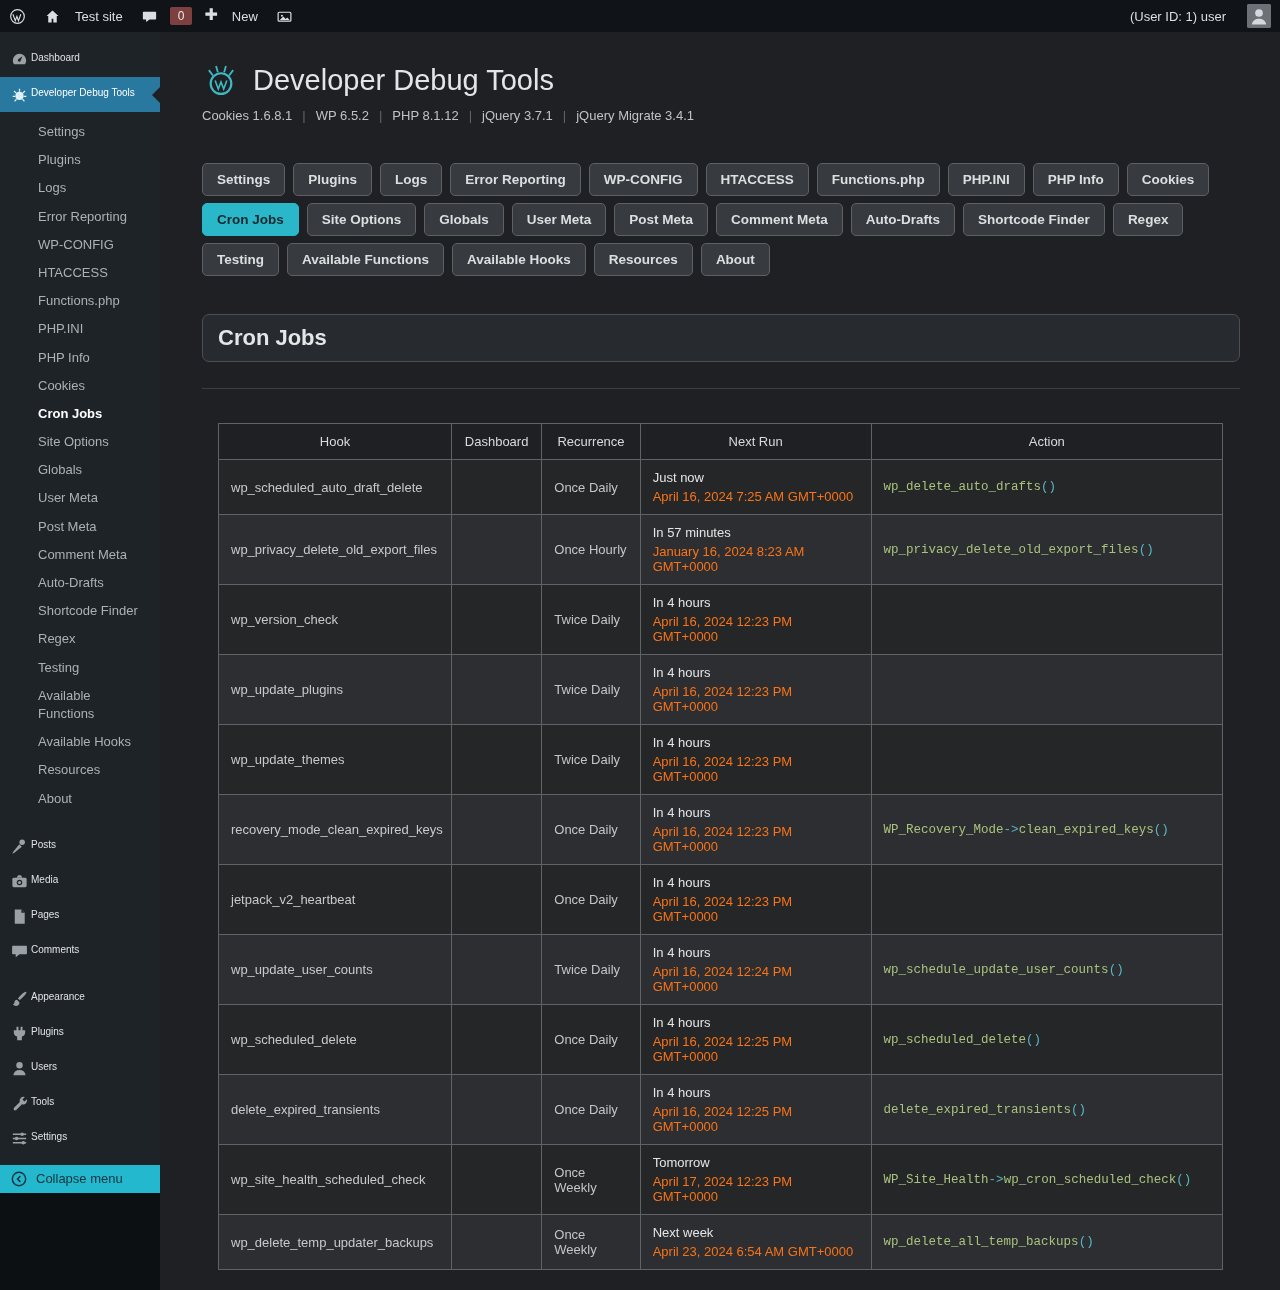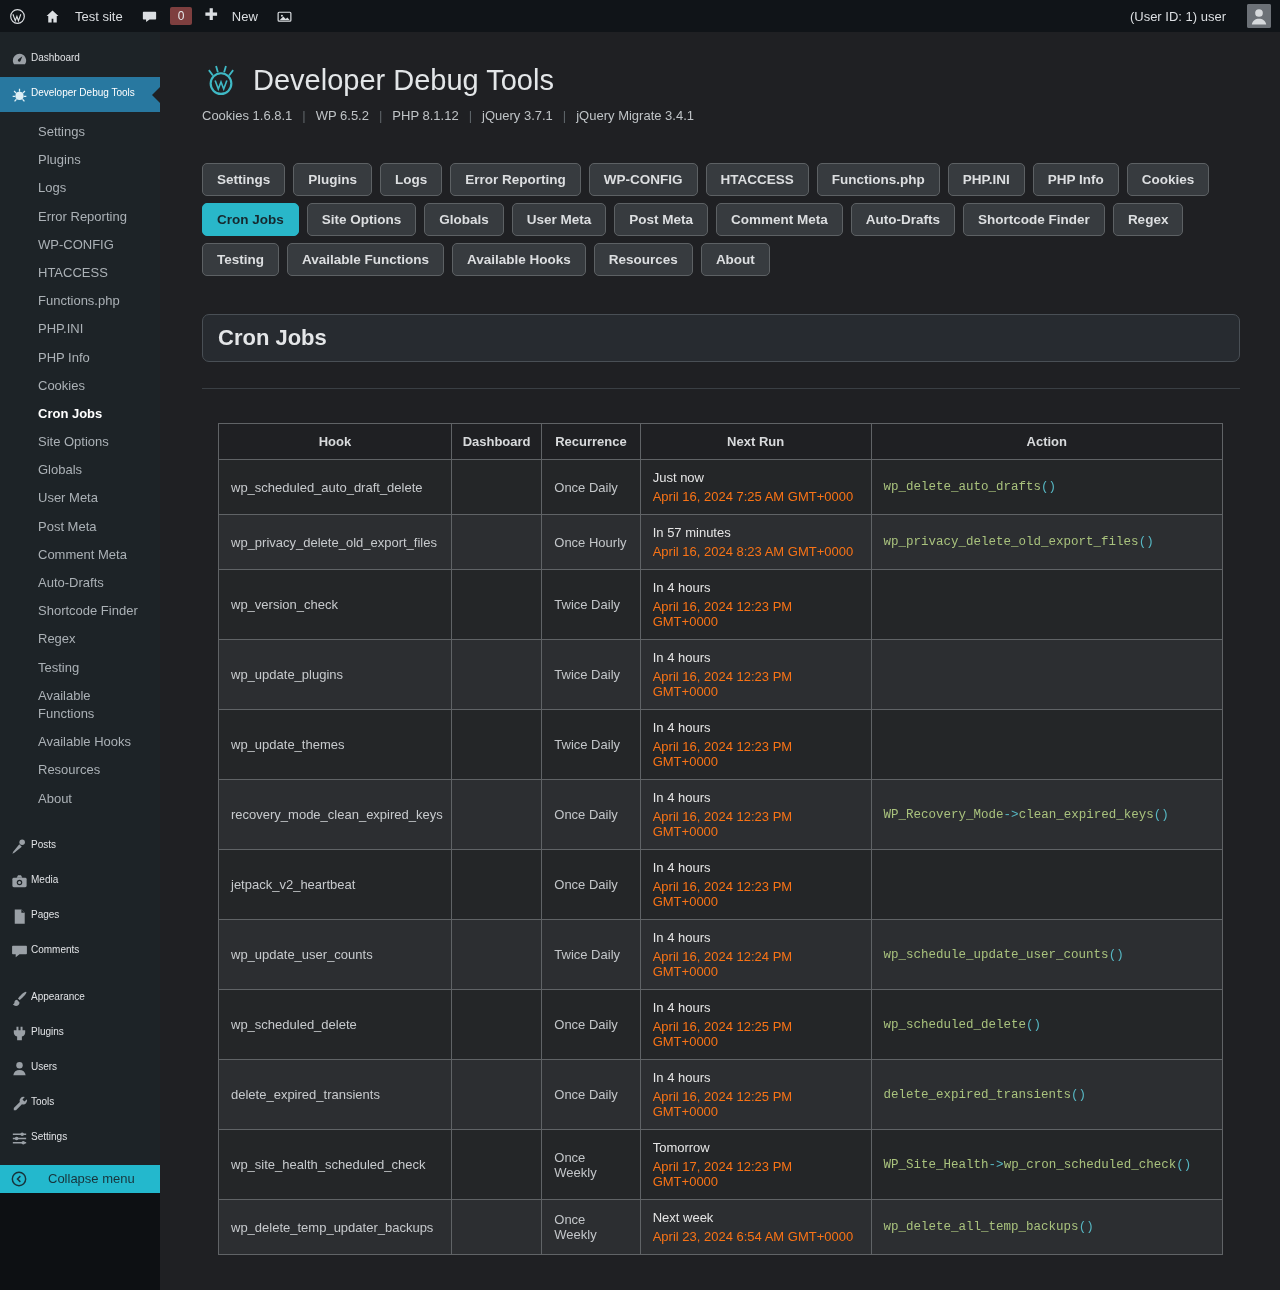--- a/index.html
+++ b/index.html
@@ -25,21 +25,21 @@
   .mi-icon{width:19px;height:19px;flex:none;color:#9aa0a6}
   .mi-icon svg{width:19px;height:19px}
   .menu-label{padding-top:1px;line-height:1.35}
   .menu-item.current{background:#2878a0;color:#fff}
   .menu-item.current .mi-icon{color:#dff0f6}
   .menu-item.current::after{content:"";position:absolute;right:0;top:50%;transform:translateY(-50%);border:8px solid transparent;border-right-color:#1f2023}
   .submenu{list-style:none;padding:6px 0 16px 0}
   .submenu li{padding:5px 10px 5px 38px;color:#abb1b6;cursor:pointer;line-height:1.4}
   .submenu li.current{color:#fff;font-weight:bold}
   .group-gap{margin-top:12px}
-  .collapse-btn{margin-top:9px;display:flex;gap:20px;align-items:center;padding:5px 10px;background:#23b8cd;color:#17333b;cursor:pointer}
+  .collapse-btn{margin-top:9px;display:flex;gap:8px;align-items:center;padding:5px 10px;background:#23b8cd;color:#17333b;cursor:pointer}
   .collapse-btn .mi-icon{color:#17333b;width:18px;height:18px}
   .collapse-btn .mi-icon svg{width:18px;height:18px}
   .menu-fill{flex:1;background:#0d1013}
 
   
   .content{flex:1;background:#1f2023;display:flex;flex-direction:column;overflow:hidden}
   .content-pad{padding:30px 40px 0 42px}
   .page-header{display:flex;align-items:center;gap:13px}
   .logo-bug svg{width:38px;height:36px}
   h1.title{font-size:29px;font-weight:400;color:#e3e6e8}
@@ -50,21 +50,21 @@
   .tab{font-family:inherit;font-size:13.5px;font-weight:bold;color:#dcdee0;background:#373b3f;border:1px solid #5d6164;border-radius:5px;padding:8px 14px;cursor:pointer}
   .tab.active{background:#29b7c9;border-color:#29b7c9;color:#16282e}
 
   .heading-panel{margin-top:38px;background:#272b30;border:1px solid #494f55;border-radius:7px;padding:10px 15px}
   .heading-panel h2{font-size:22px;color:#e4e6e8;font-weight:bold}
   .desc{margin-top:26px;color:#c0c3c6}
   .rule{border:none;border-top:1px solid #3a3f44;margin-top:26px}
 
   .cron-table{margin:34px 17px 0 16px;border-collapse:collapse;width:calc(100% - 33px);font-size:13px;table-layout:fixed}
   .cron-table th,.cron-table td{border:1px solid #606366;padding:10px 12px;text-align:left;vertical-align:middle;overflow:hidden}
-  .cron-table th{text-align:center;color:#d8dadc;font-weight:bold;padding:10px 8px}
+  .cron-table th{text-align:center;color:#d8dadc;font-weight:normal;padding:10px 8px}
   .cron-table tbody tr:nth-child(odd){background:#242628}
   .cron-table tbody tr:nth-child(even){background:#2c2e31}
   td.hook{color:#c7cacd}
   td.recurrence{color:#c3c6c9}
   td.nextrun .rel{color:#e5e5e5;margin-bottom:4px}
   td.nextrun .date{color:#f97316}
   td.action{font-family:Liberation Mono, monospace;font-size:12.5px}
   .code-name{color:#a9c27d}
   .code-punct{color:#56b6c2}
 </style>
@@ -348,21 +348,21 @@
                 <div class="date">April 16, 2024 7:25 AM GMT+0000</div>
               </td>
               <td class="action"><span class="code-name">wp_delete_auto_drafts</span><span class="code-punct">()</span></td>
             </tr>
             <tr>
               <td class="hook">wp_privacy_delete_old_export_files</td>
               <td class="args"></td>
               <td class="recurrence">Once Hourly</td>
               <td class="nextrun">
                 <div class="rel">In 57 minutes</div>
-                <div class="date">April 16, 2024 8:23 AM GMT+0000</div>
+                <div class="date">January 16, 2024 8:23 AM GMT+0000</div>
               </td>
               <td class="action"><span class="code-name">wp_privacy_delete_old_export_files</span><span class="code-punct">()</span></td>
             </tr>
             <tr>
               <td class="hook">wp_version_check</td>
               <td class="args"></td>
               <td class="recurrence">Twice Daily</td>
               <td class="nextrun">
                 <div class="rel">In 4 hours</div>
                 <div class="date">April 16, 2024 12:23 PM GMT+0000</div>

